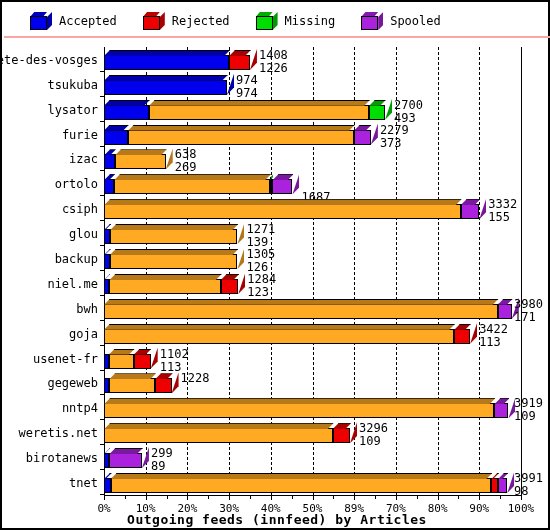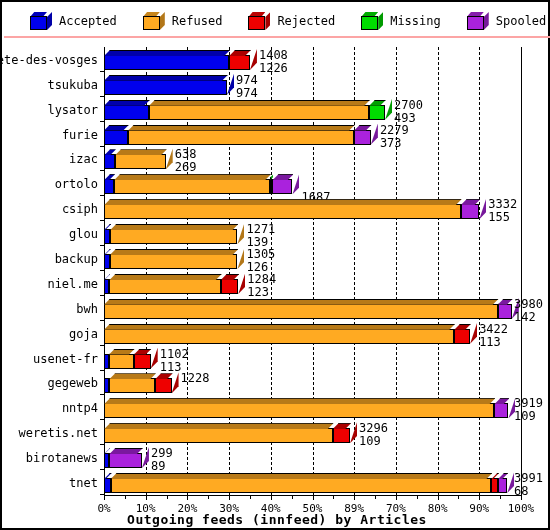--- a/index.html
+++ b/index.html
@@ -67,28 +67,20 @@
 <div id="frame">
 
   <div id="legend">
       <div class="legend-item">
         <span class="legend-cube">
           <span class="top" style="background: rgb(0, 0, 186); clip-path: polygon(0px 100%, 25% 0px, 100% 0px, 75% 100%);"></span>
           <span class="side" style="background: rgb(0, 0, 167); clip-path: polygon(0px 28%, 100% 0px, 100% 72%, 0px 100%);"></span>
           <span class="face" style="background: rgb(0, 0, 238);"></span>
         </span>
         <span class="legend-label">Accepted</span>
-      </div>
-      <div class="legend-item">
-        <span class="legend-cube">
-          <span class="top" style="background: rgb(199, 133, 27); clip-path: polygon(0px 100%, 25% 0px, 100% 0px, 75% 100%);"></span>
-          <span class="side" style="background: rgb(179, 119, 24); clip-path: polygon(0px 28%, 100% 0px, 100% 72%, 0px 100%);"></span>
-          <span class="face" style="background: rgb(255, 170, 34);"></span>
-        </span>
-        <span class="legend-label">Refused</span>
       </div>
       <div class="legend-item">
         <span class="legend-cube">
           <span class="top" style="background: rgb(186, 0, 0); clip-path: polygon(0px 100%, 25% 0px, 100% 0px, 75% 100%);"></span>
           <span class="side" style="background: rgb(167, 0, 0); clip-path: polygon(0px 28%, 100% 0px, 100% 72%, 0px 100%);"></span>
           <span class="face" style="background: rgb(238, 0, 0);"></span>
         </span>
         <span class="legend-label">Rejected</span>
       </div>
       <div class="legend-item">
@@ -336,21 +328,21 @@
       <div class="ytick" style="left: 98px; top: 23.8889px;"></div>
       <div class="seg" style="left: 102px; width: 393.648px; bottom: 2px; background: rgb(255, 170, 34);">
         <div class="topf" style="width: 393.648px; background: rgb(184, 122, 24); clip-path: polygon(0px 100%, 6px 0px, 100% 0px, calc(100% - 6px) 100%);"></div>
       </div>
       <div class="seg" style="left: 495.648px; width: 14.178px; bottom: 2px; background: rgb(170, 34, 221);">
         <div class="topf" style="width: 14.178px; background: rgb(122, 24, 159); clip-path: polygon(0px 100%, 6px 0px, 100% 0px, calc(100% - 6px) 100%);"></div>
       </div>
       <div class="cap" style="left: 509.826px; bottom: 2px; background: rgb(119, 24, 155); clip-path: polygon(0px 100%, 100% 0px, 100% 66%, 0px 100%); height: 21px; width: 7px; border: 0px;"></div>
       <div class="caption" style="left: 512px; top: 1.88889px;">
         <div>3980</div>
-        <div style="margin-top: 1px;">142</div>
+        <div style="margin-top: 1px;">171</div>
       </div>
     </div>
     <div class="row" style="top: 318.778px; left: 0px; width: 550px; height: 24.8889px;">
       <div class="ylabel" style="right: 454px; top: 5.88889px;">goja</div>
       <div class="ytick" style="left: 98px; top: 23.8889px;"></div>
       <div class="seg" style="left: 102px; width: 350.28px; bottom: 2px; background: rgb(255, 170, 34);">
         <div class="topf" style="width: 350.28px; background: rgb(184, 122, 24); clip-path: polygon(0px 100%, 6px 0px, 100% 0px, calc(100% - 6px) 100%);"></div>
       </div>
       <div class="seg" style="left: 452.28px; width: 15.846px; bottom: 2px; background: rgb(238, 0, 0);">
         <div class="topf" style="width: 15.846px; background: rgb(171, 0, 0); clip-path: polygon(0px 100%, 6px 0px, 100% 0px, calc(100% - 6px) 100%);"></div>
@@ -453,16 +445,16 @@
       </div>
       <div class="seg" style="left: 489.393px; width: 6.672px; bottom: 2px; background: rgb(238, 0, 0);">
         <div class="topf" style="width: 6.672px; background: rgb(171, 0, 0); clip-path: polygon(0px 100%, 6px 0px, 100% 0px, calc(100% - 6px) 100%);"></div>
       </div>
       <div class="seg" style="left: 496.065px; width: 9.174px; bottom: 2px; background: rgb(170, 34, 221);">
         <div class="topf" style="width: 9.174px; background: rgb(122, 24, 159); clip-path: polygon(0px 100%, 6px 0px, 100% 0px, calc(100% - 6px) 100%);"></div>
       </div>
       <div class="cap" style="left: 505.239px; bottom: 2px; background: rgb(119, 24, 155); clip-path: polygon(0px 100%, 100% 0px, 100% 66%, 0px 100%); height: 21px; width: 7px; border: 0px;"></div>
       <div class="caption" style="left: 512px; top: 1.88889px;">
         <div>3991</div>
-        <div style="margin-top: 1px;">68</div>
+        <div style="margin-top: 1px;">98</div>
       </div>
     </div>
   </div>
 
 </body></html>

